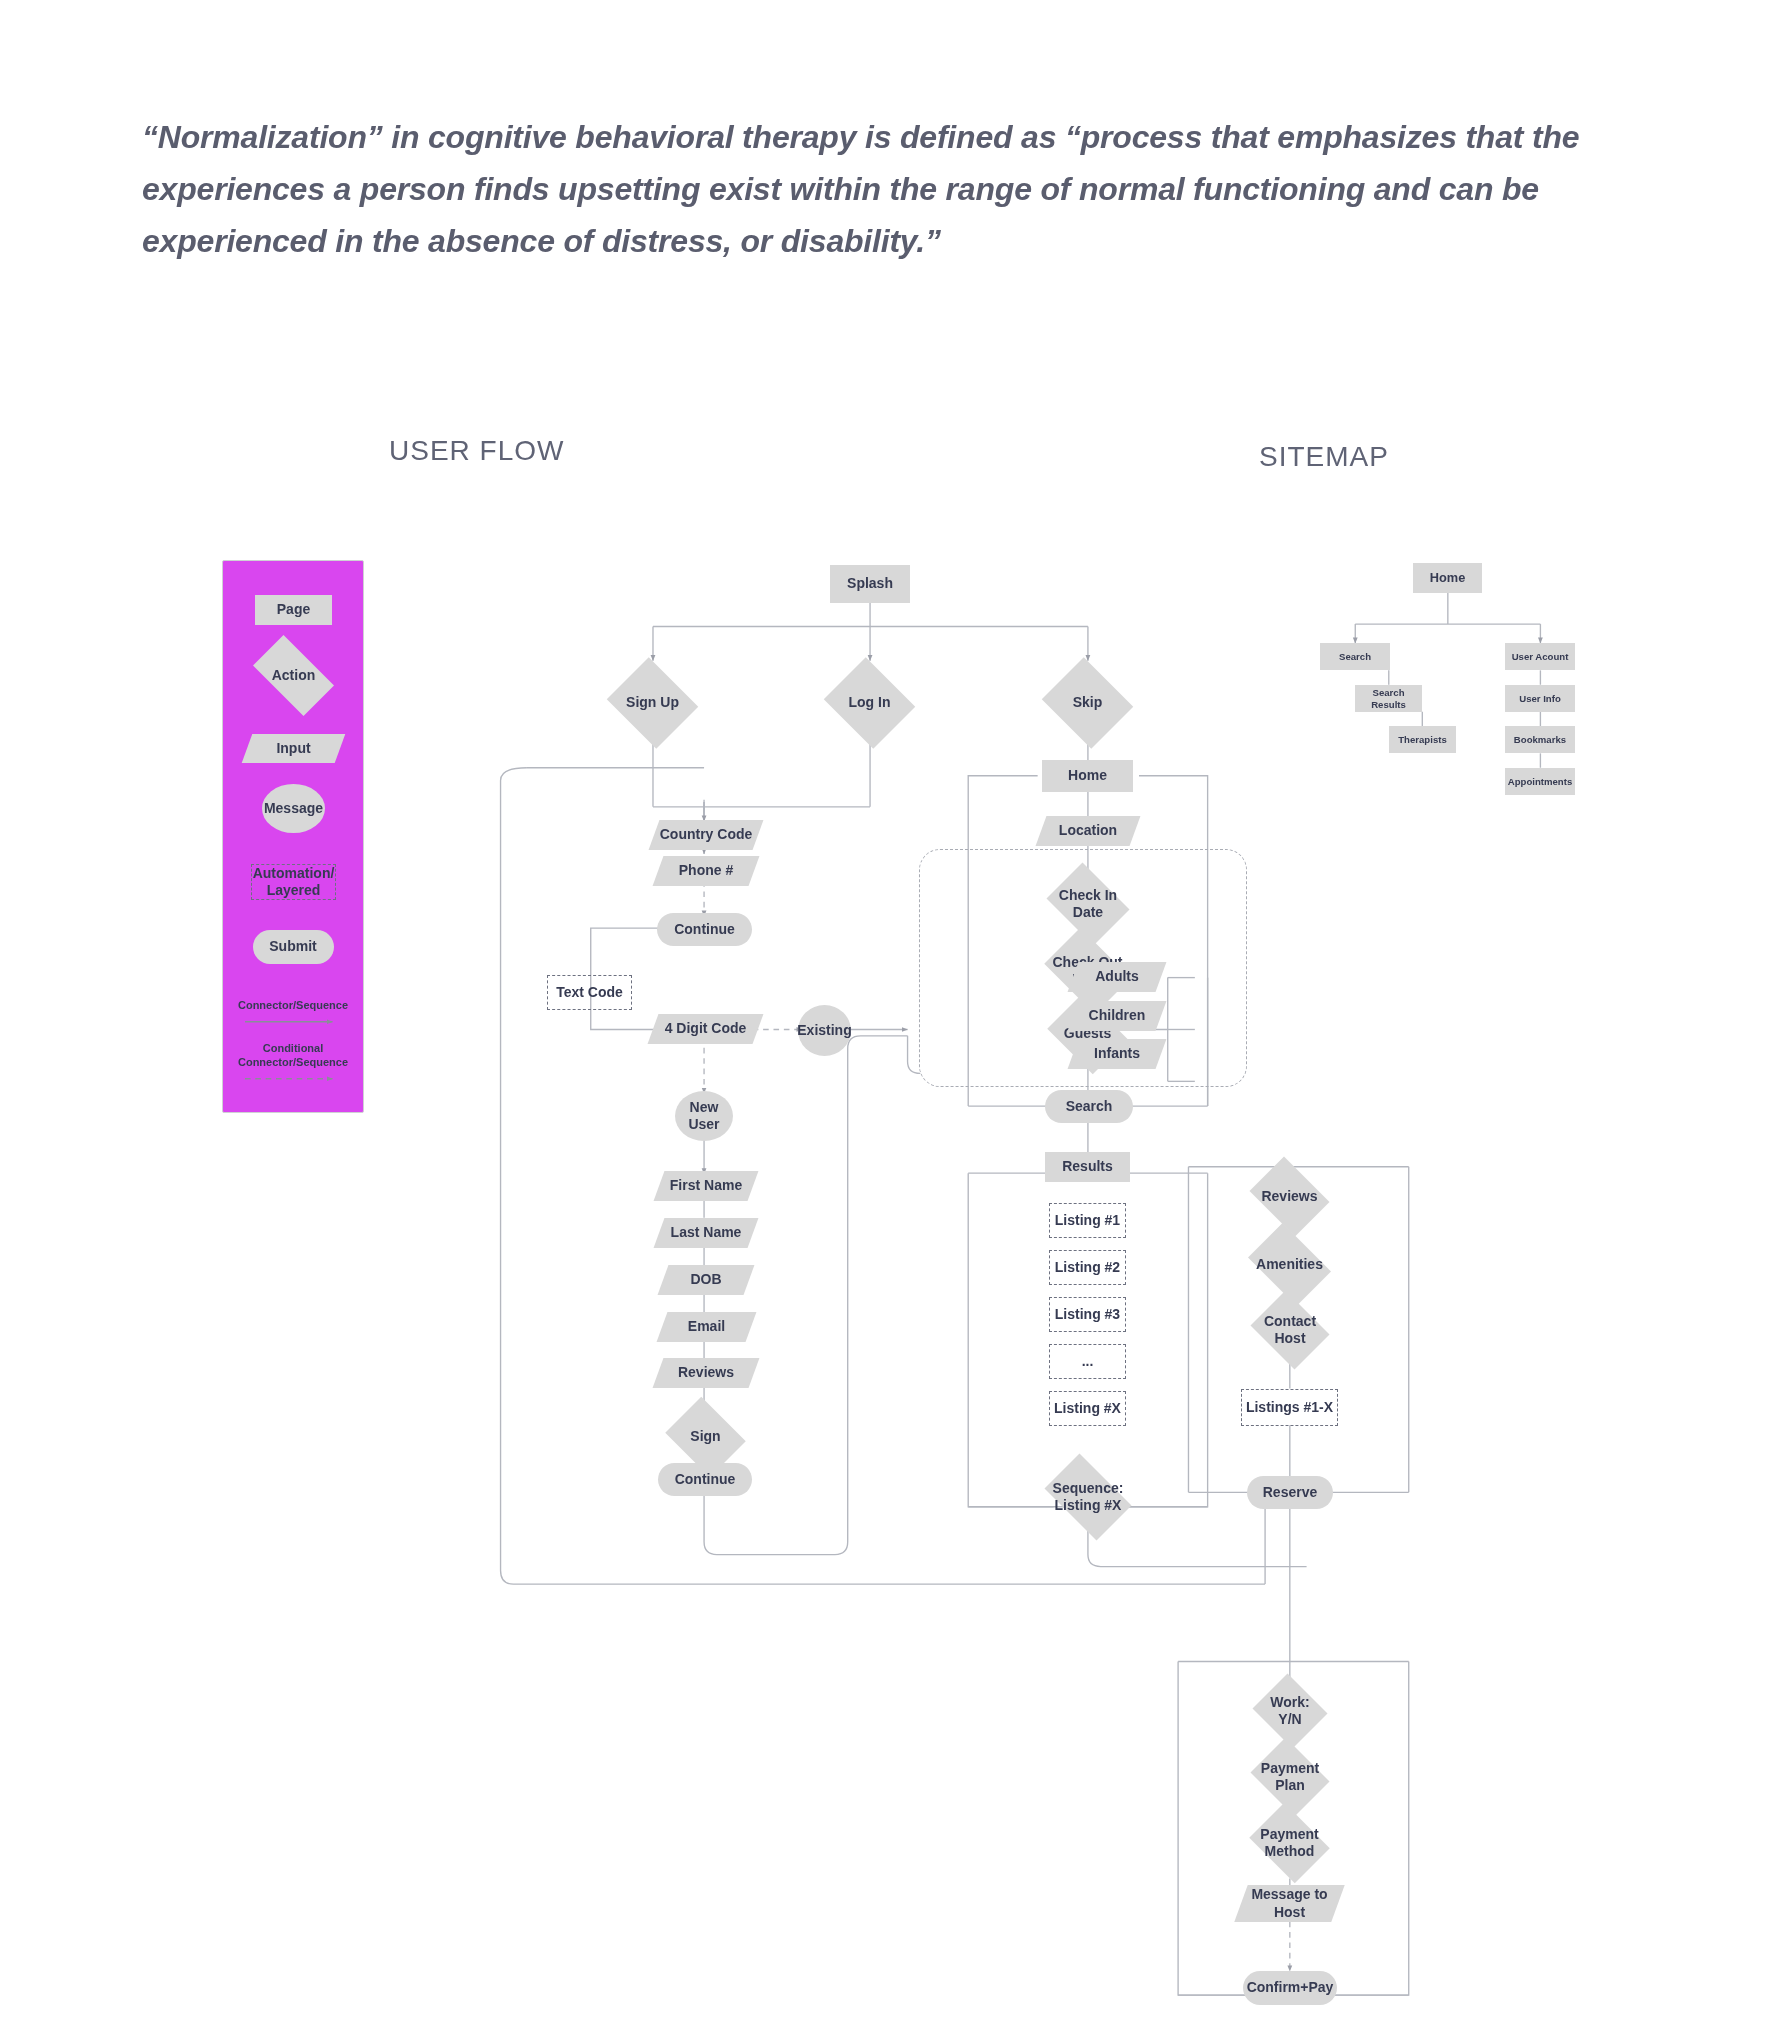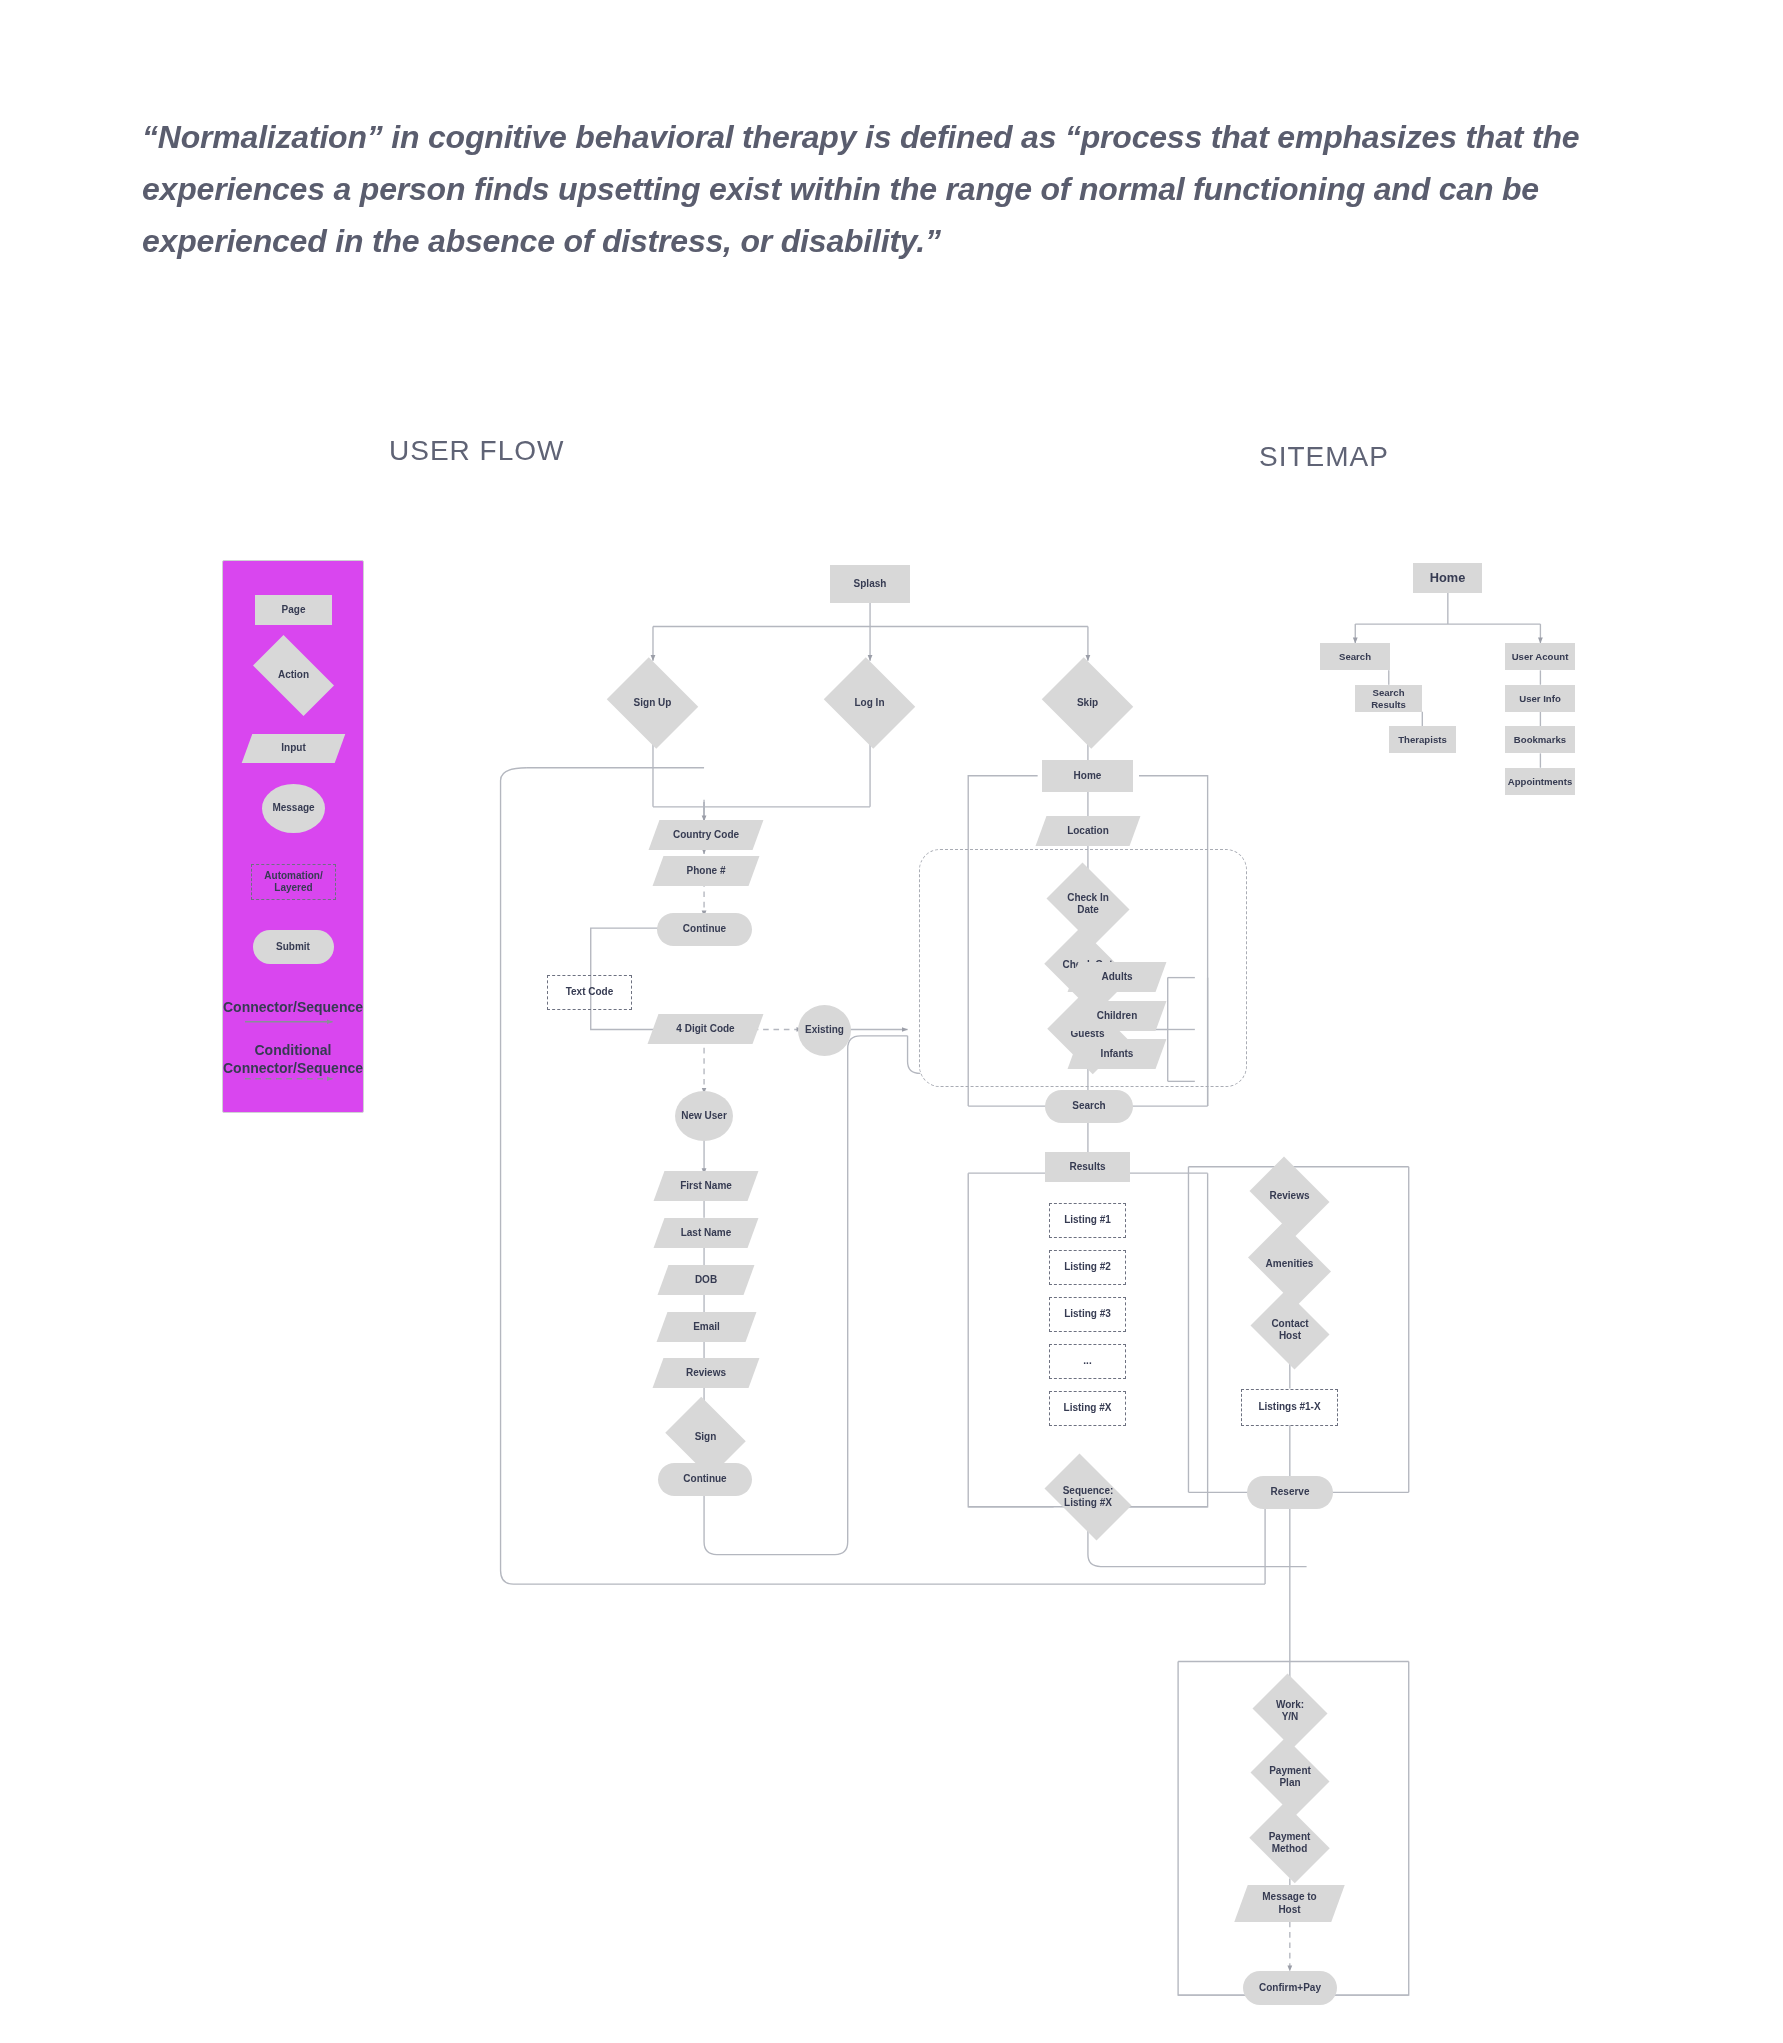--- a/index.html
+++ b/index.html
@@ -38,21 +38,21 @@
     background:#d946ef;
   }
 
   
   .node{
     position:absolute;
     display:flex;align-items:center;justify-content:center;
     text-align:center;
     color:#363b52;
     font-weight:700;
-    font-size:10px;
+    font-size:14px;
     line-height:1.22;
     box-sizing:border-box;
     z-index:3;
   }
   .node .lbl{position:relative;z-index:2;padding:0 1.6px;}
 
   
   .page{background:#d8d8d8;}
 
   
@@ -84,21 +84,21 @@
 
   
   .group-dashed{
     position:absolute;border:1.8px dashed #a9acb4;border-radius:21px;
     z-index:1;background:transparent;
   }
 
   
   .leg-cap{
     position:absolute;text-align:center;width:140px;left:0;
-    font-size:14px;font-weight:700;color:#363b52;line-height:1.3;
+    font-size:11px;font-weight:700;color:#363b52;line-height:1.3;
   }
 
   
   .sm{font-size:9.6px;}
   .sm-home{font-size:12.8px;font-weight:700;}
 </style>
 </head>
 <body>
 
 <div id="quote">“Normalization” in cognitive behavioral therapy is defined as “process that emphasizes that the experiences a person finds upsetting exist within the range of normal functioning and can be experienced in the absence of distress, or disability.”</div>

